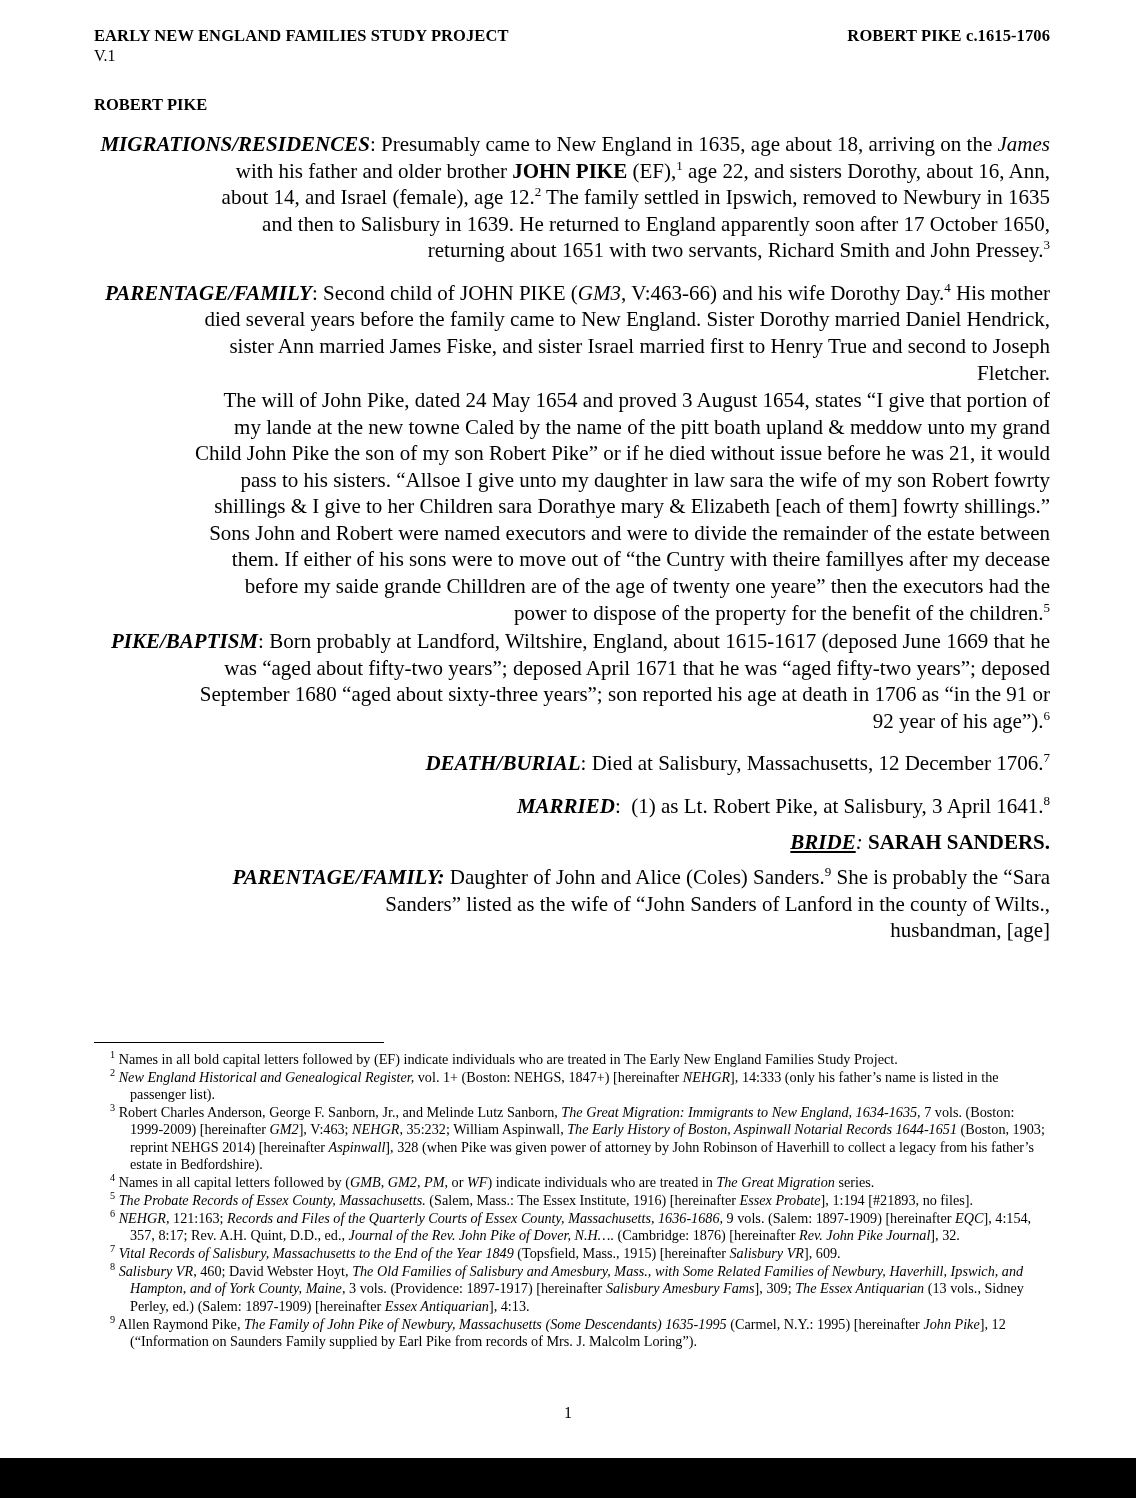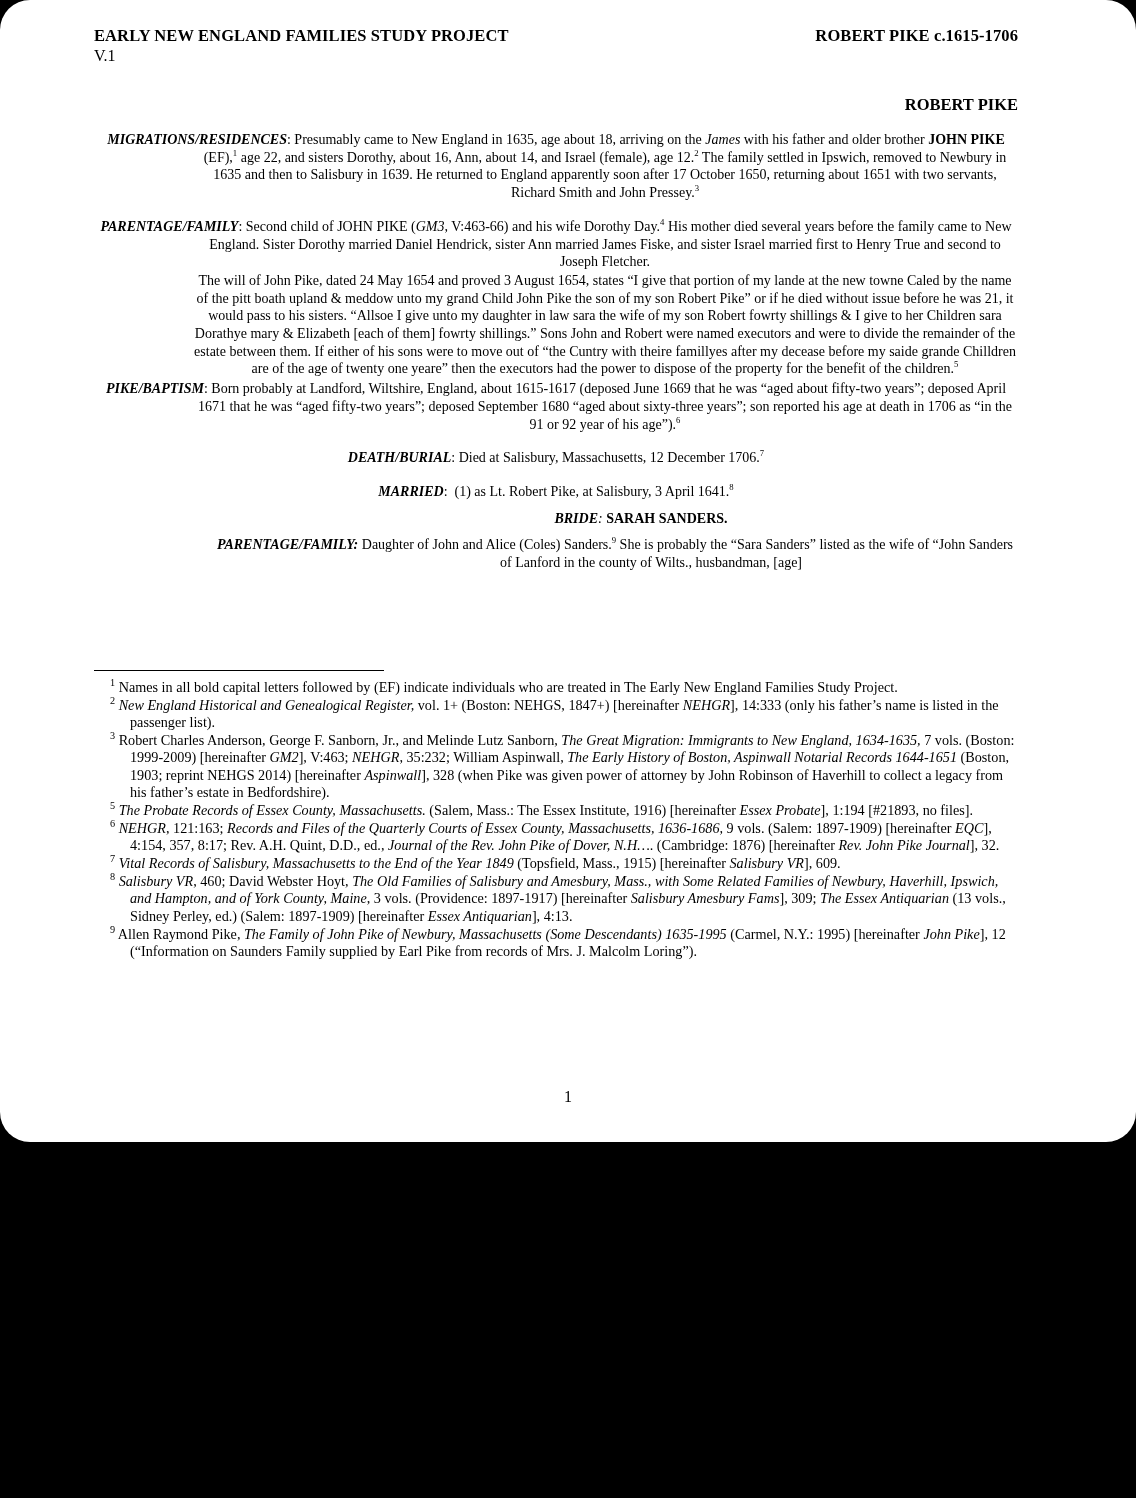--- a/index.html
+++ b/index.html
@@ -2,57 +2,56 @@
 <html><head>
 <meta charset="utf-8">
 <style>
   html, body {
     margin: 0;
     padding: 0;
     background: #000000;
   }
   .page {
     width: 1136px;
-    height: 1142px;
+    height: 1458px;
     background: #ffffff;
     margin: 0 auto;
     position: relative;
     box-sizing: border-box;
-    padding: 26px 118px 0 94px;
+    padding: 26px 86px 0 94px;
     font-family: "Liberation Serif", "DejaVu Serif", serif;
     color: #000000;
     overflow: hidden;
-    border-radius: 30px;
   }
   .hdr {
     display: flex;
     justify-content: space-between;
     align-items: baseline;
     font-weight: bold;
     font-size: 16.5px;
     letter-spacing: 0.1px;
   }
   .hdr-left { white-space: nowrap; }
   .hdr-right { white-space: nowrap; }
   .vol {
     font-weight: normal;
     font-size: 16px;
     margin-top: 1px;
   }
   .doc-title {
-    text-align: right;
+    text-align: left;
     font-weight: bold;
     font-size: 16.5px;
     margin-top: 30px;
     margin-bottom: 16px;
   }
   .body-block {
-    font-size: 14px;
+    font-size: 21px;
     line-height: 1.265;
-    text-align: center;
+    text-align: right;
   }
   .sec {
     margin-left: 98px;
     text-indent: -98px;
     margin-bottom: 1px;
   }
   .sec + .sec { margin-top: 16px; }
   .para-indent {
     margin-left: 98px;
     text-indent: 0;
@@ -61,21 +60,21 @@
   }
   .lbl {
     font-weight: bold;
     font-style: italic;
   }
   .bride-line {
     margin-left: 170px;
     text-indent: 0;
     margin-top: 9px;
   }
-  .bride-lbl { font-weight: bold; font-style: italic; }
+  .bride-lbl { font-weight: bold; font-style: italic; text-decoration: underline; }
   .bride-name { font-weight: bold; }
   .bride-pf {
     margin-left: 118px;
     text-indent: 0;
     margin-top: 9px;
   }
   .bride-pf .hang {
     display: block;
     margin-left: 72px;
     text-indent: -72px;
@@ -163,20 +162,21 @@
     </div>
 
   </div>
 
   <div class="fn-rule"></div>
 
   <div class="footnotes">
     <div class="fn"><sup>1</sup> Names in all bold capital letters followed by (EF) indicate individuals who are treated in The Early New England Families Study Project.</div>
     <div class="fn"><sup>2</sup> <i>New England Historical and Genealogical Register,</i> vol. 1+ (Boston: NEHGS, 1847+) [hereinafter <i>NEHGR</i>], 14:333 (only his father’s name is listed in the passenger list).</div>
     <div class="fn"><sup>3</sup> Robert Charles Anderson, George F. Sanborn, Jr., and Melinde Lutz Sanborn, <i>The Great Migration: Immigrants to New England, 1634-1635,</i> 7 vols. (Boston: 1999-2009) [hereinafter <i>GM2</i>], V:463; <i>NEHGR</i>, 35:232; William Aspinwall, <i>The Early History of Boston, Aspinwall Notarial Records 1644-1651</i> (Boston, 1903; reprint NEHGS 2014) [hereinafter <i>Aspinwall</i>], 328 (when Pike was given power of attorney by John Robinson of Haverhill to collect a legacy from his father’s estate in Bedfordshire).</div>
+    <div class="fn"><sup>4</sup> Names in all capital letters followed by (<i>GMB</i>, <i>GM2</i>, <i>PM</i>, or <i>WF</i>) indicate individuals who are treated in <i>The Great Migration</i> series.</div>
     <div class="fn"><sup>5</sup> <i>The Probate Records of Essex County, Massachusetts.</i>  (Salem, Mass.: The Essex Institute, 1916) [hereinafter <i>Essex Probate</i>], 1:194 [#21893, no files].</div>
     <div class="fn"><sup>6</sup> <i>NEHGR</i>, 121:163; <i>Records and Files of the Quarterly Courts of Essex County, Massachusetts, 1636-1686,</i> 9 vols. (Salem: 1897-1909) [hereinafter <i>EQC</i>], 4:154, 357, 8:17; Rev. A.H. Quint, D.D., ed., <i>Journal of the Rev. John Pike of Dover, N.H…</i>. (Cambridge: 1876)  [hereinafter <i>Rev. John Pike Journal</i>], 32.</div>
     <div class="fn"><sup>7</sup> <i>Vital Records of Salisbury, Massachusetts to the End of the Year 1849</i> (Topsfield, Mass., 1915) [hereinafter <i>Salisbury VR</i>], 609.</div>
     <div class="fn"><sup>8</sup> <i>Salisbury VR</i>, 460; David Webster Hoyt, <i>The Old Families of Salisbury and Amesbury, Mass., with Some Related Families of Newbury, Haverhill, Ipswich, and Hampton, and of York County, Maine</i>, 3 vols. (Providence: 1897-1917) [hereinafter <i>Salisbury Amesbury Fams</i>], 309; <i>The Essex Antiquarian</i> (13 vols., Sidney Perley, ed.) (Salem: 1897-1909) [hereinafter <i>Essex Antiquarian</i>], 4:13.</div>
     <div class="fn"><sup>9</sup> Allen Raymond Pike, <i>The Family of John Pike of Newbury, Massachusetts (Some Descendants) 1635-1995</i> (Carmel, N.Y.: 1995) [hereinafter <i>John Pike</i>], 12 (“Information on Saunders Family supplied by Earl Pike from records of Mrs. J. Malcolm Loring”).</div>
   </div>
 
   <div class="pagenum">1</div>
 
 </div>

